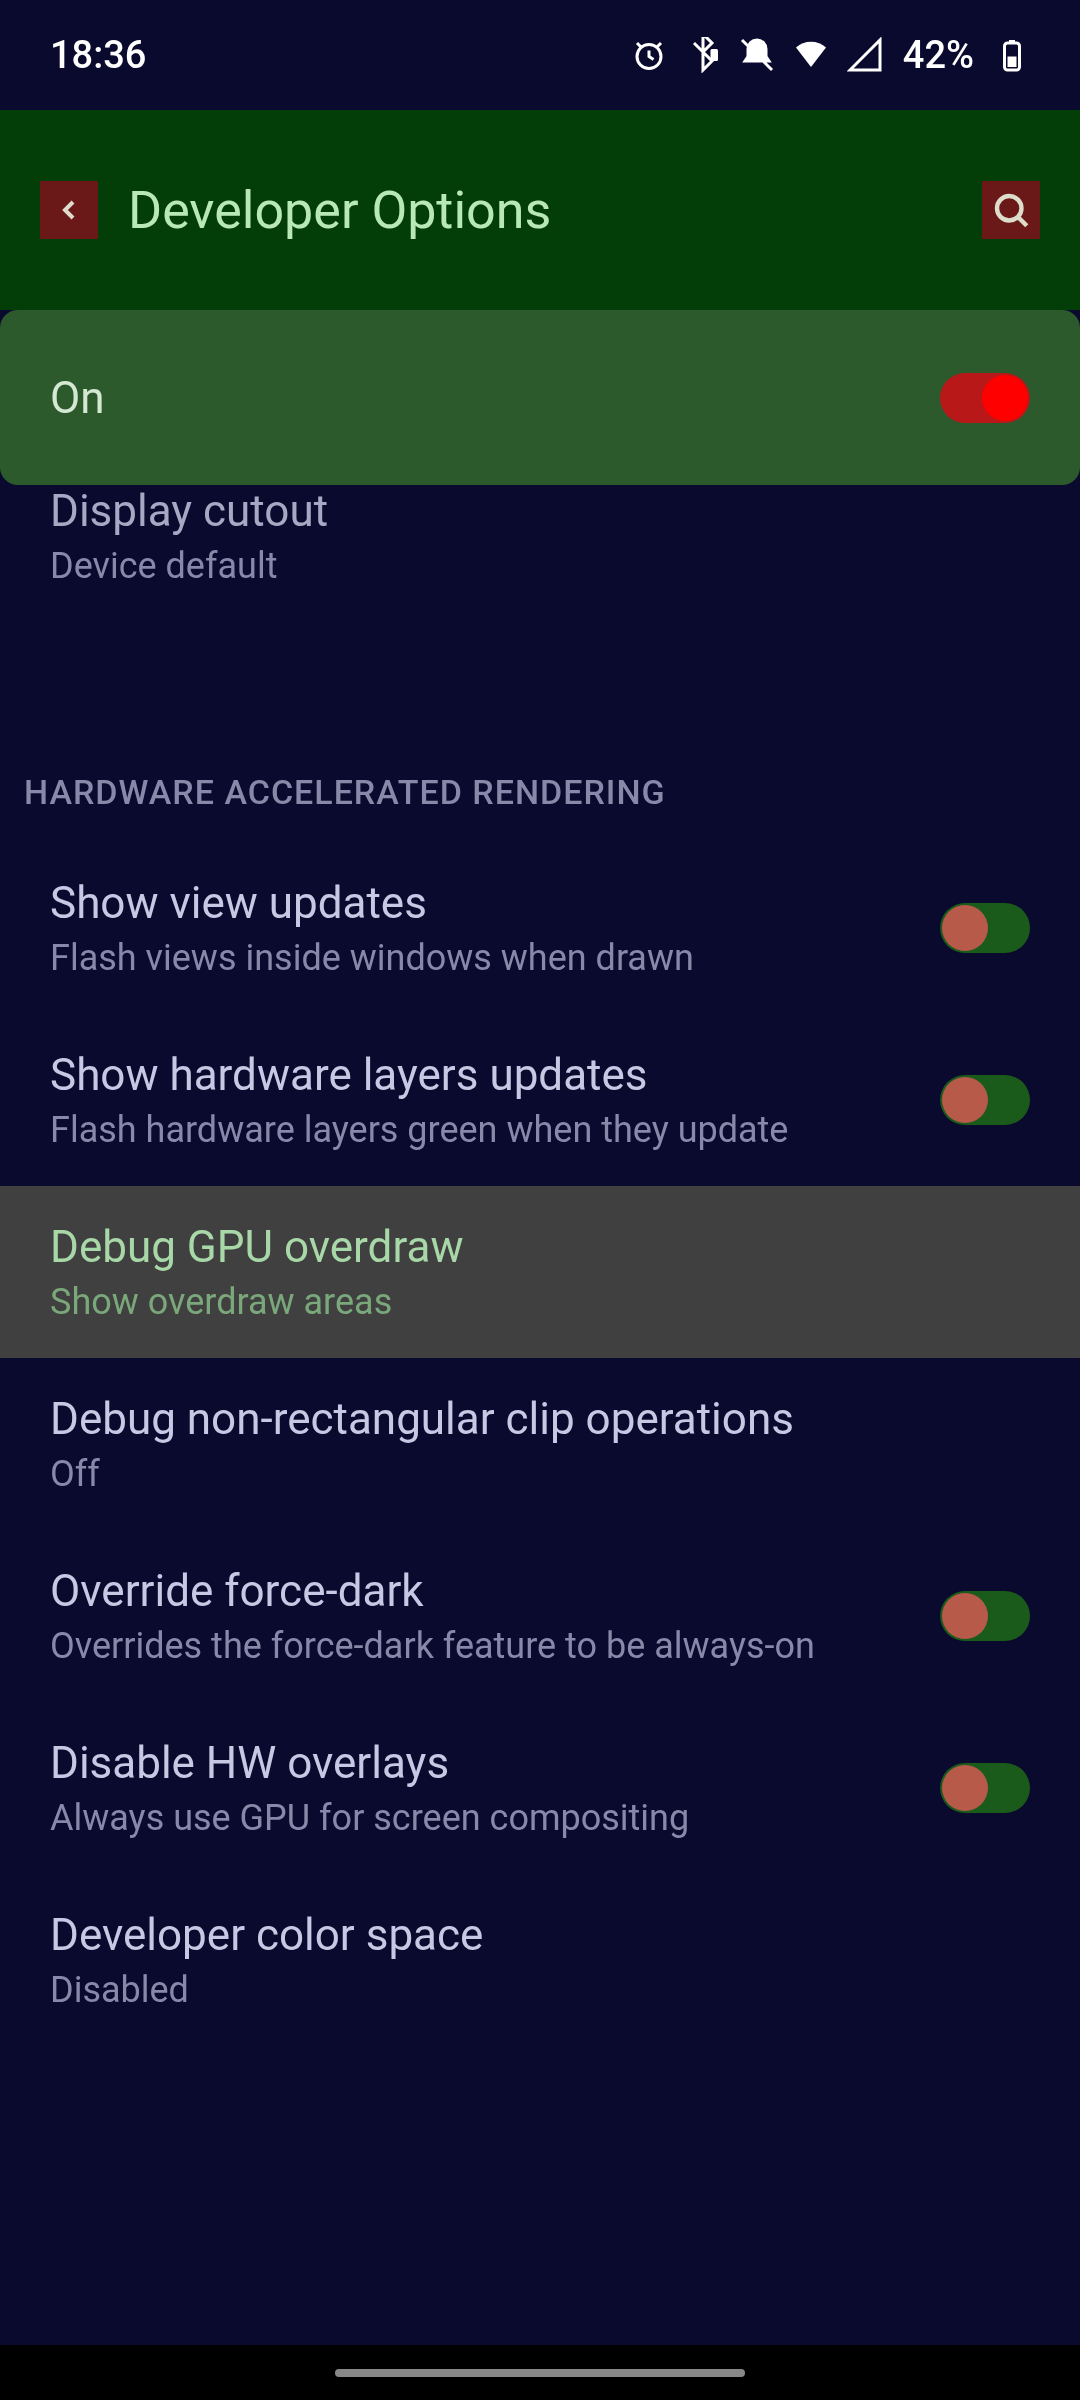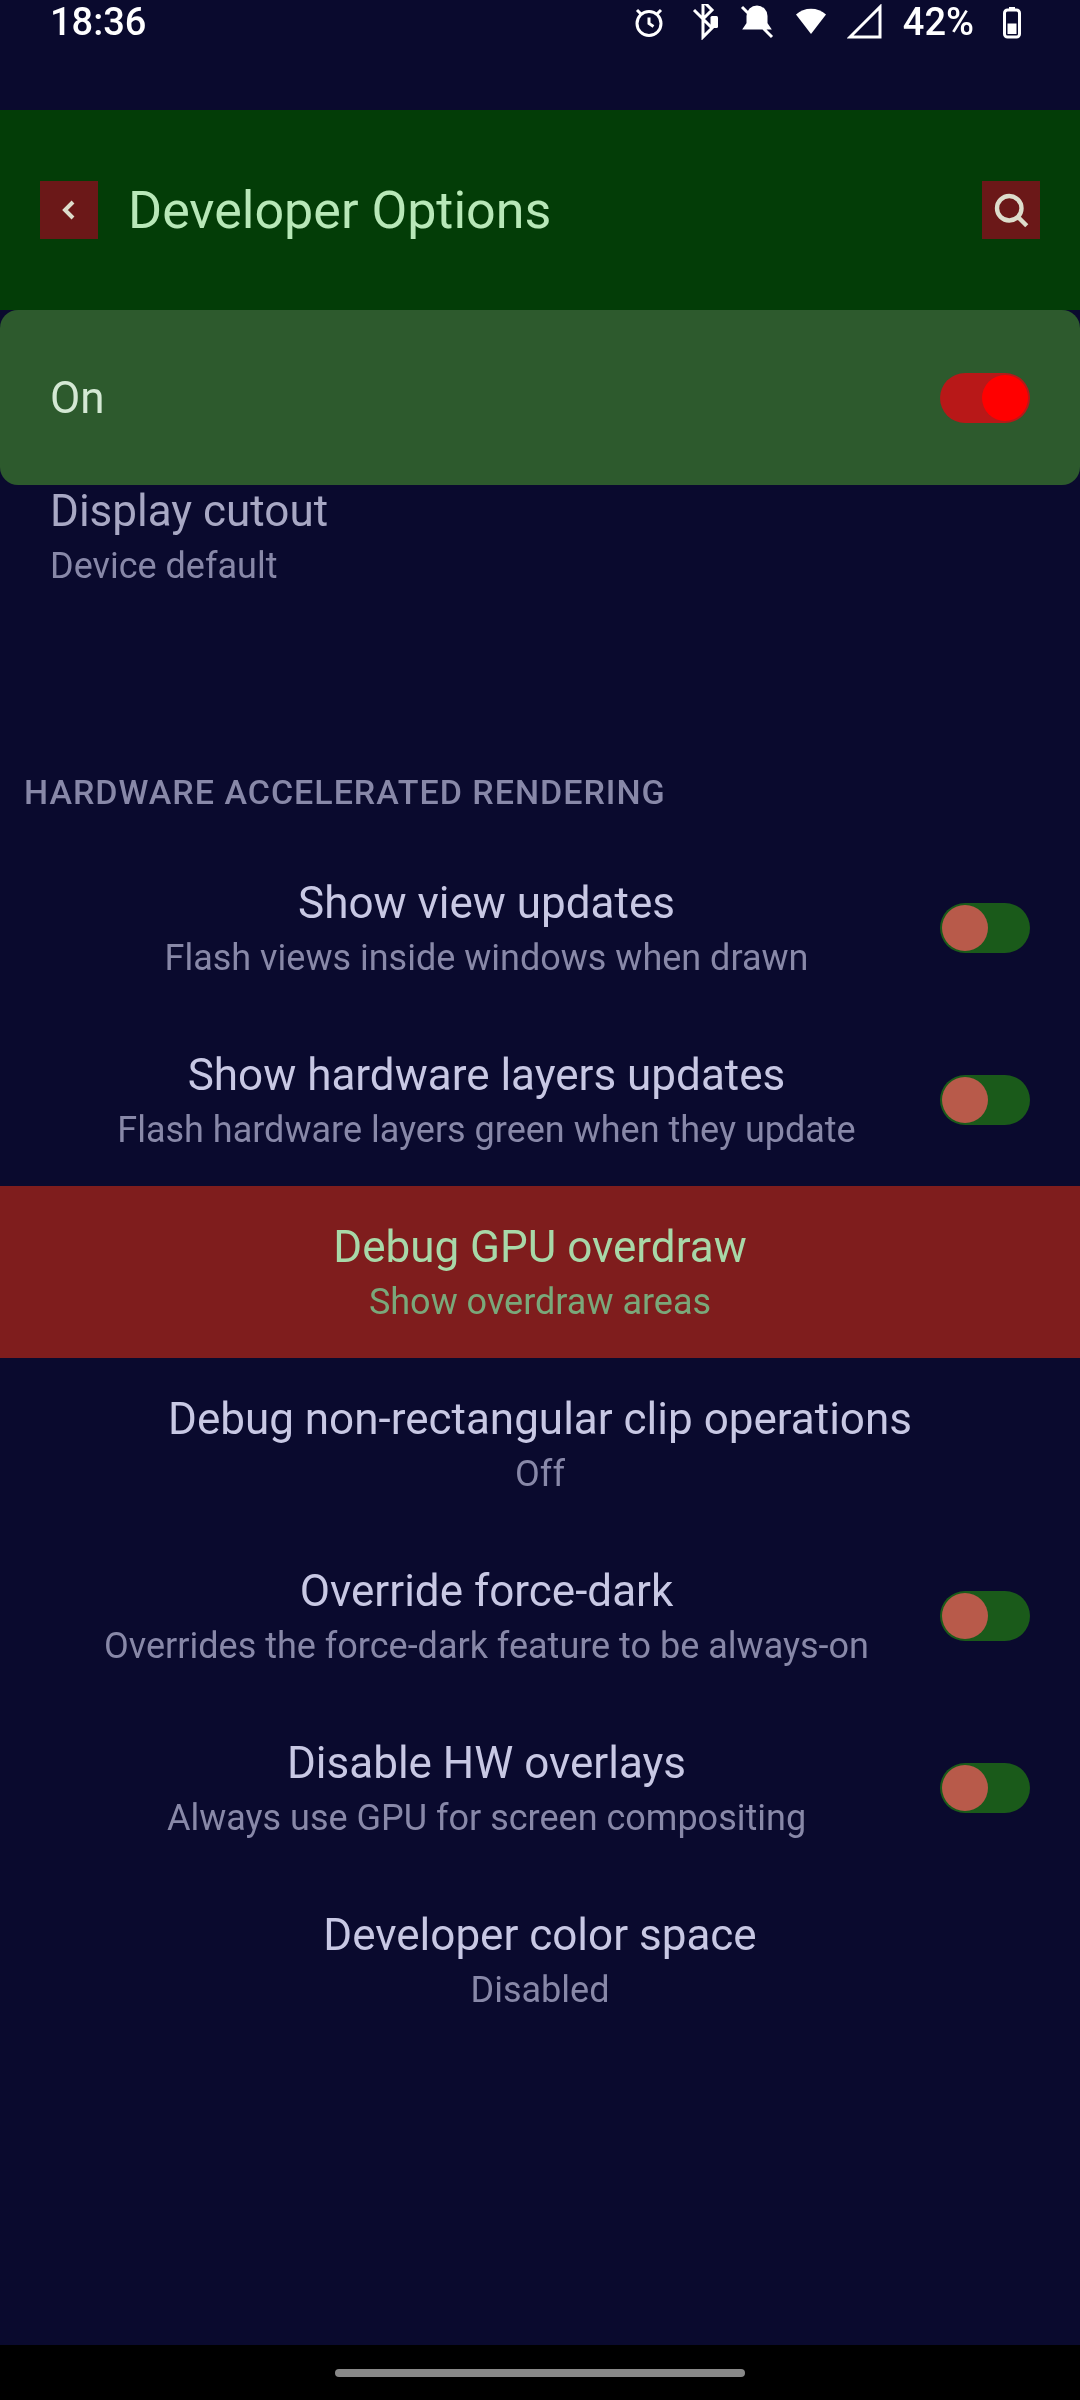--- a/index.html
+++ b/index.html
@@ -13,21 +13,21 @@
       height: 2400px;
       background: #0a0a2e;
       color: #b8b8d4;
       overflow: hidden;
       position: relative;
     }
     .status-bar {
       height: 110px;
       display: flex;
       justify-content: space-between;
-      align-items: flex-start;
+      align-items: center;
       padding: 0 50px;
       color: #fff;
       font-size: 38px;
       font-weight: 500;
     }
     .status-right {
       display: flex;
       align-items: center;
       gap: 20px;
     }
@@ -129,24 +129,23 @@
       font-weight: 500;
       letter-spacing: 1px;
       padding: 155px 50px 30px 24px;
     }
     .setting-item {
       padding: 35px 50px;
       display: flex;
       align-items: center;
       justify-content: space-between;
       gap: 17px;
-      text-align: center;
     }
     .setting-item.highlighted {
-      background: #7f1d1d;
+      background: #404040;
     }
     .setting-text {
       flex: 1;
     }
     .setting-title {
       color: #c8c8e4;
       font-size: 44px;
       margin-bottom: 8px;
     }
     .setting-title.highlighted {

